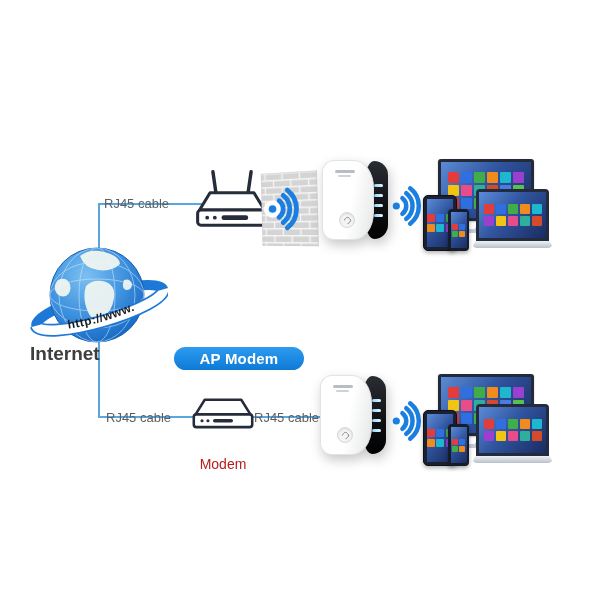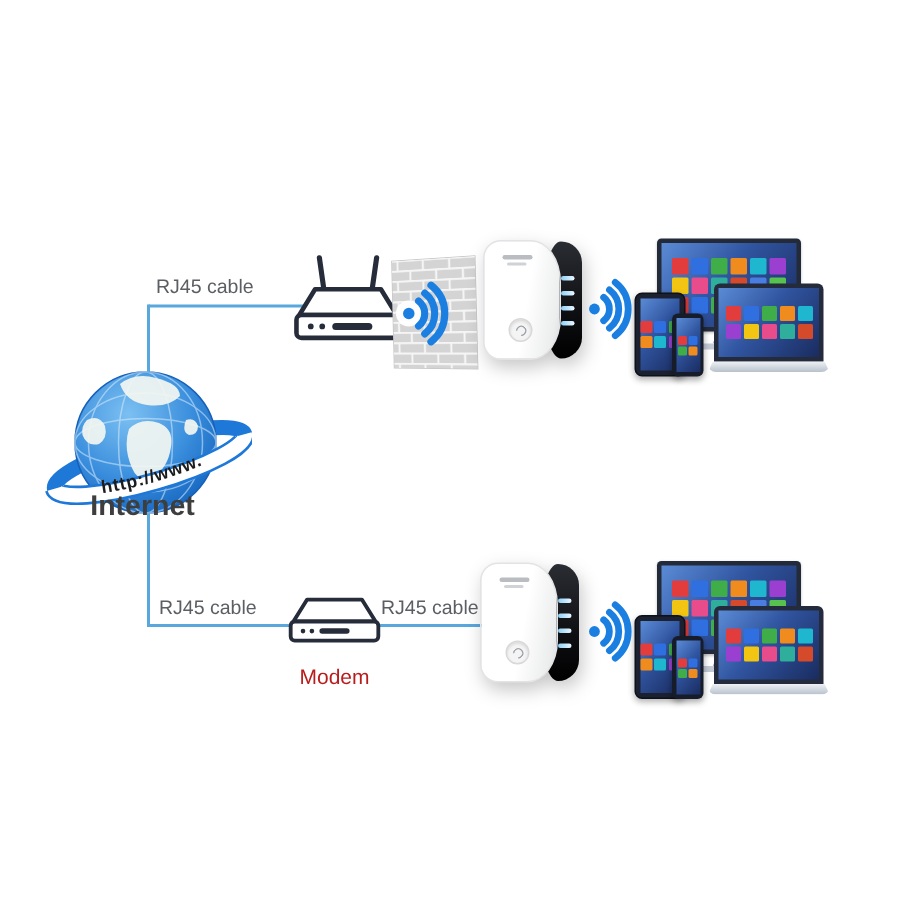--- a/index.html
+++ b/index.html
@@ -7,26 +7,26 @@
           font-family:"Liberation Sans",sans-serif;}
 
   
   .badge{position:absolute;display:flex;align-items:center;justify-content:center;
          color:#fff;font-weight:bold;font-size:15px;letter-spacing:.2px;
          background:linear-gradient(180deg,var(--badge-blue-light,#2d9bf0),var(--badge-blue-dark,#0e7ad6));
          border-radius:12px;z-index:4;}
 
   
   .cable{position:absolute;background:var(--cable-blue,#58a7dd);z-index:1;}
-  .lbl{position:absolute;font-size:13px;color:var(--label-gray,#5b5e63);white-space:nowrap;z-index:4;}
+  .lbl{position:absolute;font-size:13px;color:var(--label-gray,#5b5e63);white-space:nowrap;z-index:4;margin-top:13px;}
   .lbl.dark{color:#b91c1c;font-size:14px;}
 
   
   .globe{position:absolute;left:28px;top:246px;width:140px;height:110px;z-index:2;}
-  .internet{position:absolute;left:30px;top:327px;width:130px;text-align:center;
+  .internet{position:absolute;left:30px;top:343px;width:130px;text-align:left;
             font-size:19px;font-weight:bold;color:#3e3e3e;z-index:3;}
 
   
   .router{position:absolute;left:190px;top:167px;width:84px;height:65px;z-index:2;}
   .modem{position:absolute;left:190px;top:397px;width:66px;height:42px;z-index:2;}
 
   
   .wall{position:absolute;left:260px;top:172px;width:58px;height:74px;z-index:2;
         transform:perspective(240px) rotateY(-14deg) rotate(-1.5deg);}
 
@@ -100,20 +100,21 @@
 <div id="canvas">
 
   <div class="cable" style="left:98px;top:203px;width:2.4px;height:215px;"></div>
   <div class="cable" style="left:99px;top:203px;width:108px;height:2.4px;"></div>
   <div class="cable" style="left:99px;top:416px;width:232px;height:2.4px;"></div>
 
   <div class="lbl" style="left:104px;top:183px;">RJ45 cable</div>
   <div class="lbl" style="left:106px;top:397px;">RJ45 cable</div>
   <div class="lbl" style="left:254px;top:397px;">RJ45 cable</div>
 
+  <div class="badge" style="left:174px;top:347px;width:130px;height:23px;">AP Modem</div>
 
   <svg class="globe" viewBox="0 0 140 110">
     <defs>
       <radialGradient id="gg" cx="38%" cy="30%" r="80%">
         <stop offset="0%" stop-color="#7cc0f2"></stop>
         <stop offset="55%" stop-color="#3b8fdd"></stop>
         <stop offset="100%" stop-color="#1161bd"></stop>
       </radialGradient>
     </defs>
     <g transform="rotate(-16 69 52)">

